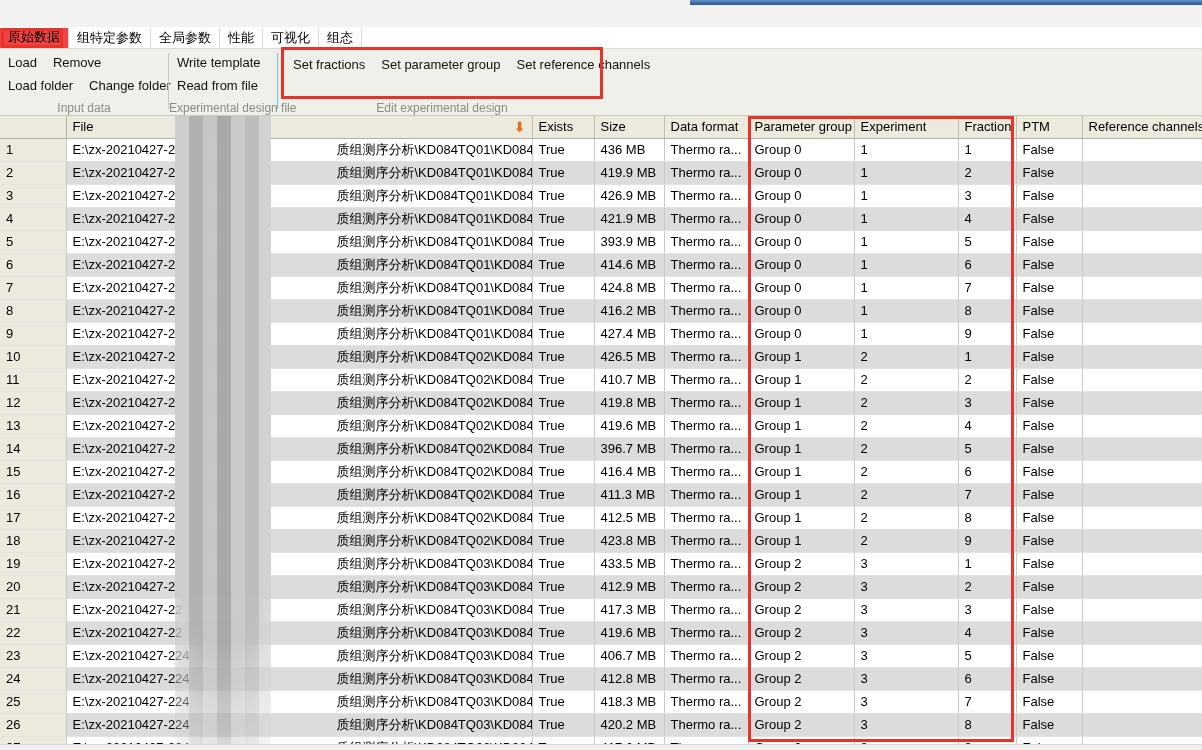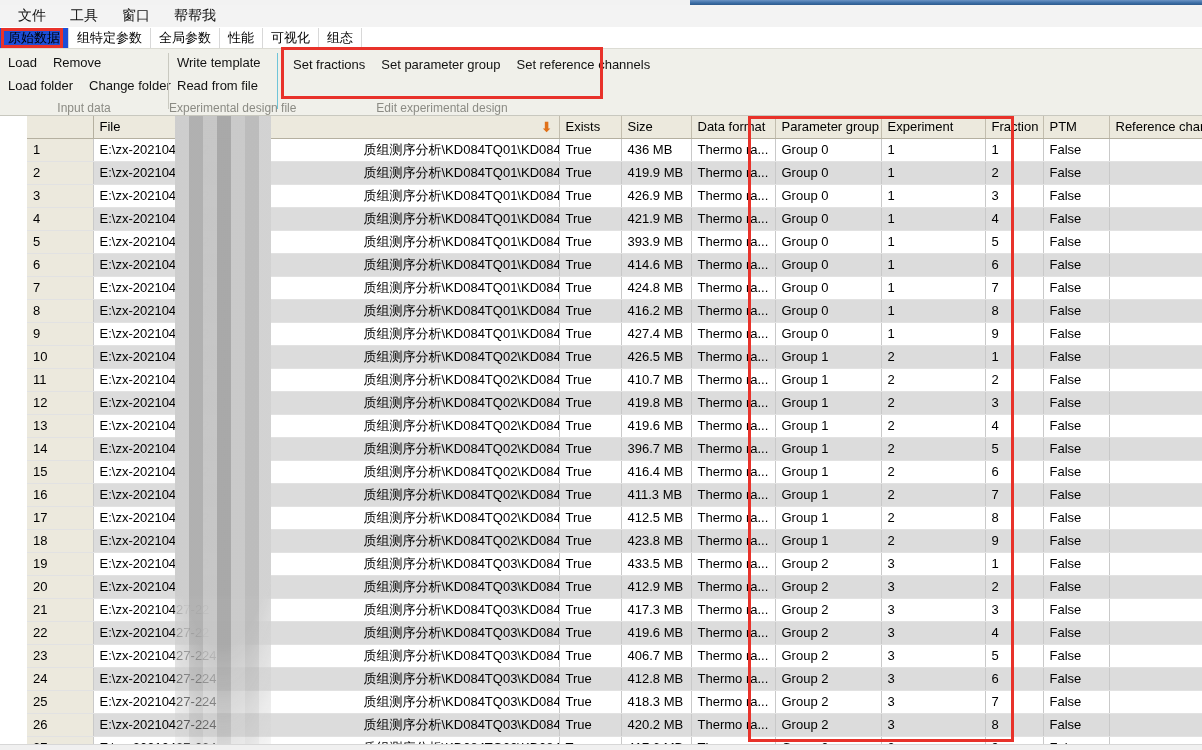--- a/index.html
+++ b/index.html
@@ -46,21 +46,21 @@
     position: absolute; left: 0; top: 28px; width: 1202px; height: 20px;
     background: #ffffff;
     display: flex; align-items: flex-end;
   }
   .tab {
     font-size: 13px; color: #000; padding: 1px 8px 2px 8px;
     white-space: nowrap; line-height: 17px;
     border-right: 1px solid #d8d8d8;
     background: #ffffff;
   }
-  .tab.sel { background: #1d4ed8; }
+  .tab.sel { background: #ef4444; font-family: Liberation Mono, monospace; }
 
   
   .redbox {
     position: absolute;
     border: 3px solid #e8322a;
     pointer-events: none;
   }
 
   
   .ribbon {
@@ -81,21 +81,21 @@
     text-align: center; font-size: 12px; color: #8b8b84; white-space: nowrap;
   }
   .rdiv {
     position: absolute; top: 4px; width: 1px; height: 56px; background: #c9c9c0;
   }
   .rdiv.cyan { background: #6fc4d8; }
 
   
   .table-wrap {
     position: absolute; left: 0; top: 116px; width: 1202px; height: 634px;
-    background: #ffffff; overflow: hidden; padding-left: 27px;
+    background: #ffffff; overflow: hidden;
   }
   table.grid { border-collapse: collapse; width: 1202px; table-layout: fixed; }
   table.grid th, table.grid td {
     font-size: 13px; font-weight: normal; text-align: left;
     padding: 0 0 0 6px; height: 22px; line-height: 22px;
     white-space: nowrap; overflow: hidden;
     border-right: 1px solid #c9c9c9;
   }
   table.grid thead th {
     background: #ece9dd;
@@ -162,26 +162,20 @@
 </style>
 </head>
 <body>
 
 <div id="app">
 
   <div class="title-strip">
     <div class="title-strip-inner"></div>
   </div>
 
-  <div class="menubar">
-    <div class="menu-item">文件</div>
-    <div class="menu-item">工具</div>
-    <div class="menu-item">窗口</div>
-    <div class="menu-item">帮帮我</div>
-  </div>
   <div class="menu-sep"></div>
 
   <div class="tabbar">
     <div class="tab sel">原始数据</div>
     <div class="tab">组特定参数</div>
     <div class="tab">全局参数</div>
     <div class="tab">性能</div>
     <div class="tab">可视化</div>
     <div class="tab">组态</div>
   </div>

